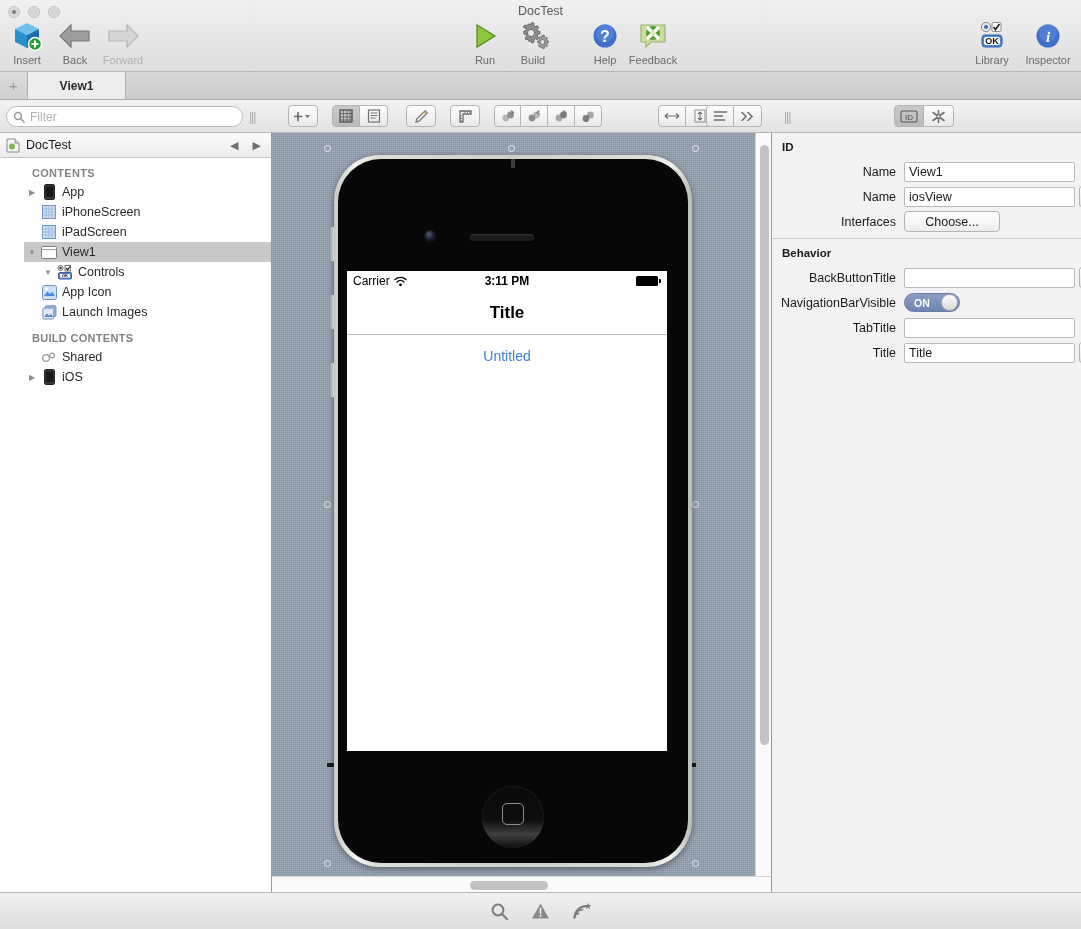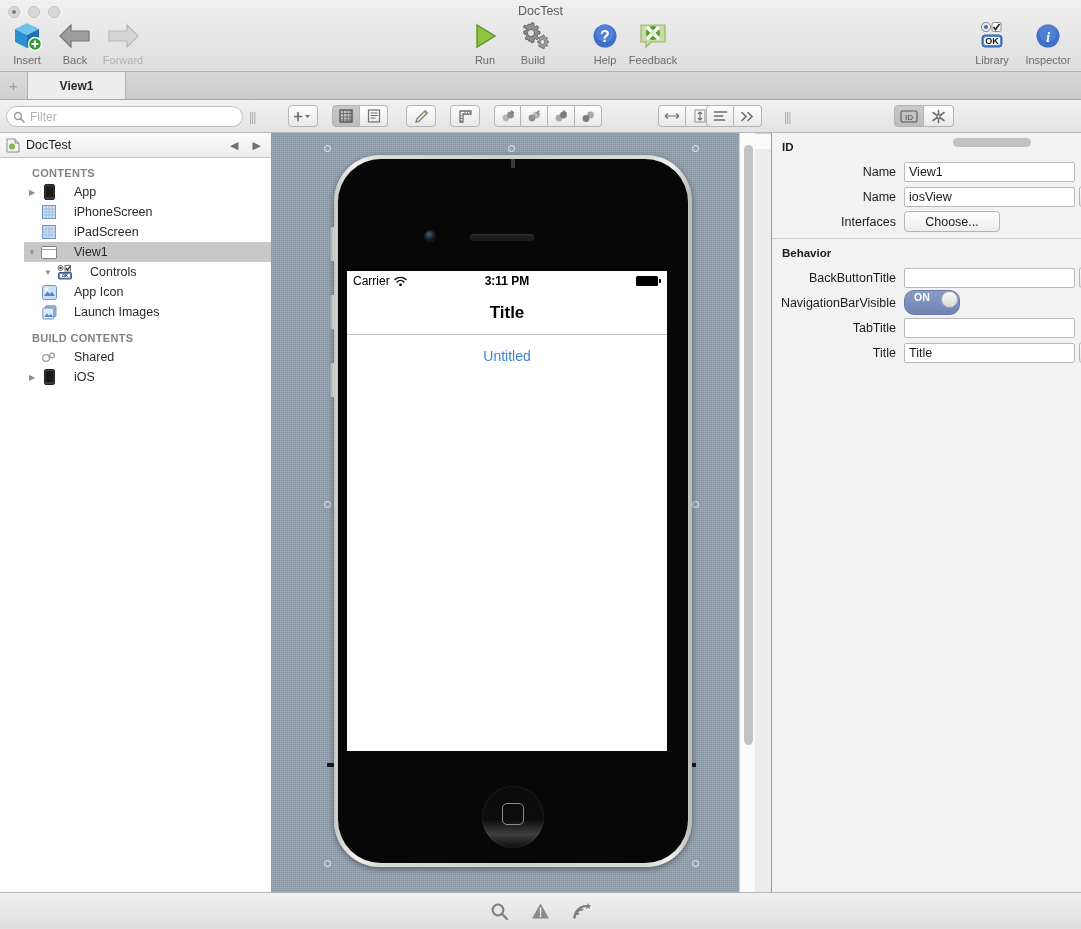--- a/index.html
+++ b/index.html
@@ -128,24 +128,24 @@
     font-size: 11px; font-weight: bold; color: #828282;
     letter-spacing: .3px; padding: 3px 0 3px 8px;
   }
   .row {
     height: 20px; display: flex; align-items: center;
     font-size: 12.5px; color: #2a2a2a; padding-right: 6px;
   }
   .row.sel { background: #c8c8c8; }
   .tw { width: 16px; text-align: center; color: #8d8d8d; font-size: 8px; flex: 0 0 16px; }
   .ricon { width: 18px; flex: 0 0 18px; display: flex; align-items: center; justify-content: center; }
-  .rlabel { margin-left: 16px; }
-
-  
-  .canvas-wrap { flex: 1; position: relative; min-width: 0; display: flex; flex-direction: row; }
+  .rlabel { margin-left: 4px; }
+
+  
+  .canvas-wrap { flex: 1; position: relative; min-width: 0; display: flex; flex-direction: column; }
   .canvas {
     flex: 1; position: relative; overflow: hidden;
     background-color: #93a1b0;
     background-image:
       repeating-linear-gradient(0deg, rgba(255,255,255,.05) 0 1px, rgba(0,0,0,.04) 1px 2px),
       repeating-linear-gradient(90deg, rgba(255,255,255,.05) 0 1px, rgba(0,0,0,.04) 1px 2px);
   }
   .handle {
     position: absolute; width: 7px; height: 7px; border-radius: 50%;
     background: #93a1b0; border: 1px solid #e8eef3;
@@ -253,24 +253,24 @@
     border: 1px solid #b4b4b4; border-radius: 3px;
     display: flex; align-items: center; justify-content: center;
   }
   .choose-btn {
     width: 96px; height: 21px; border-radius: 4px;
     background: linear-gradient(to bottom,#ffffff,#ededed);
     border: 1px solid #b4b4b4; font-size: 12.5px; color: #1a1a1a;
     display: flex; align-items: center; justify-content: center;
   }
   .toggle {
-    width: 56px; height: 25px; border-radius: 10px; position: relative;
+    width: 56px; height: 19px; border-radius: 10px; position: relative;
     background: linear-gradient(to bottom,#8c9dc4,#6f83b4);
     border: 1px solid #6a7ba8;
-    display: flex; 
+    display: flex; align-items: center;
   }
   .toggle-txt { font-size: 10.5px; font-weight: bold; color: #fff; margin-left: 9px; }
   .toggle-knob {
     position: absolute; right: 1px; top: 0px; width: 17px; height: 17px;
     border-radius: 50%;
     background: linear-gradient(to bottom,#fdfdfd,#d8d8d8);
     border: 1px solid #a9a9a9;
   }
 
   

